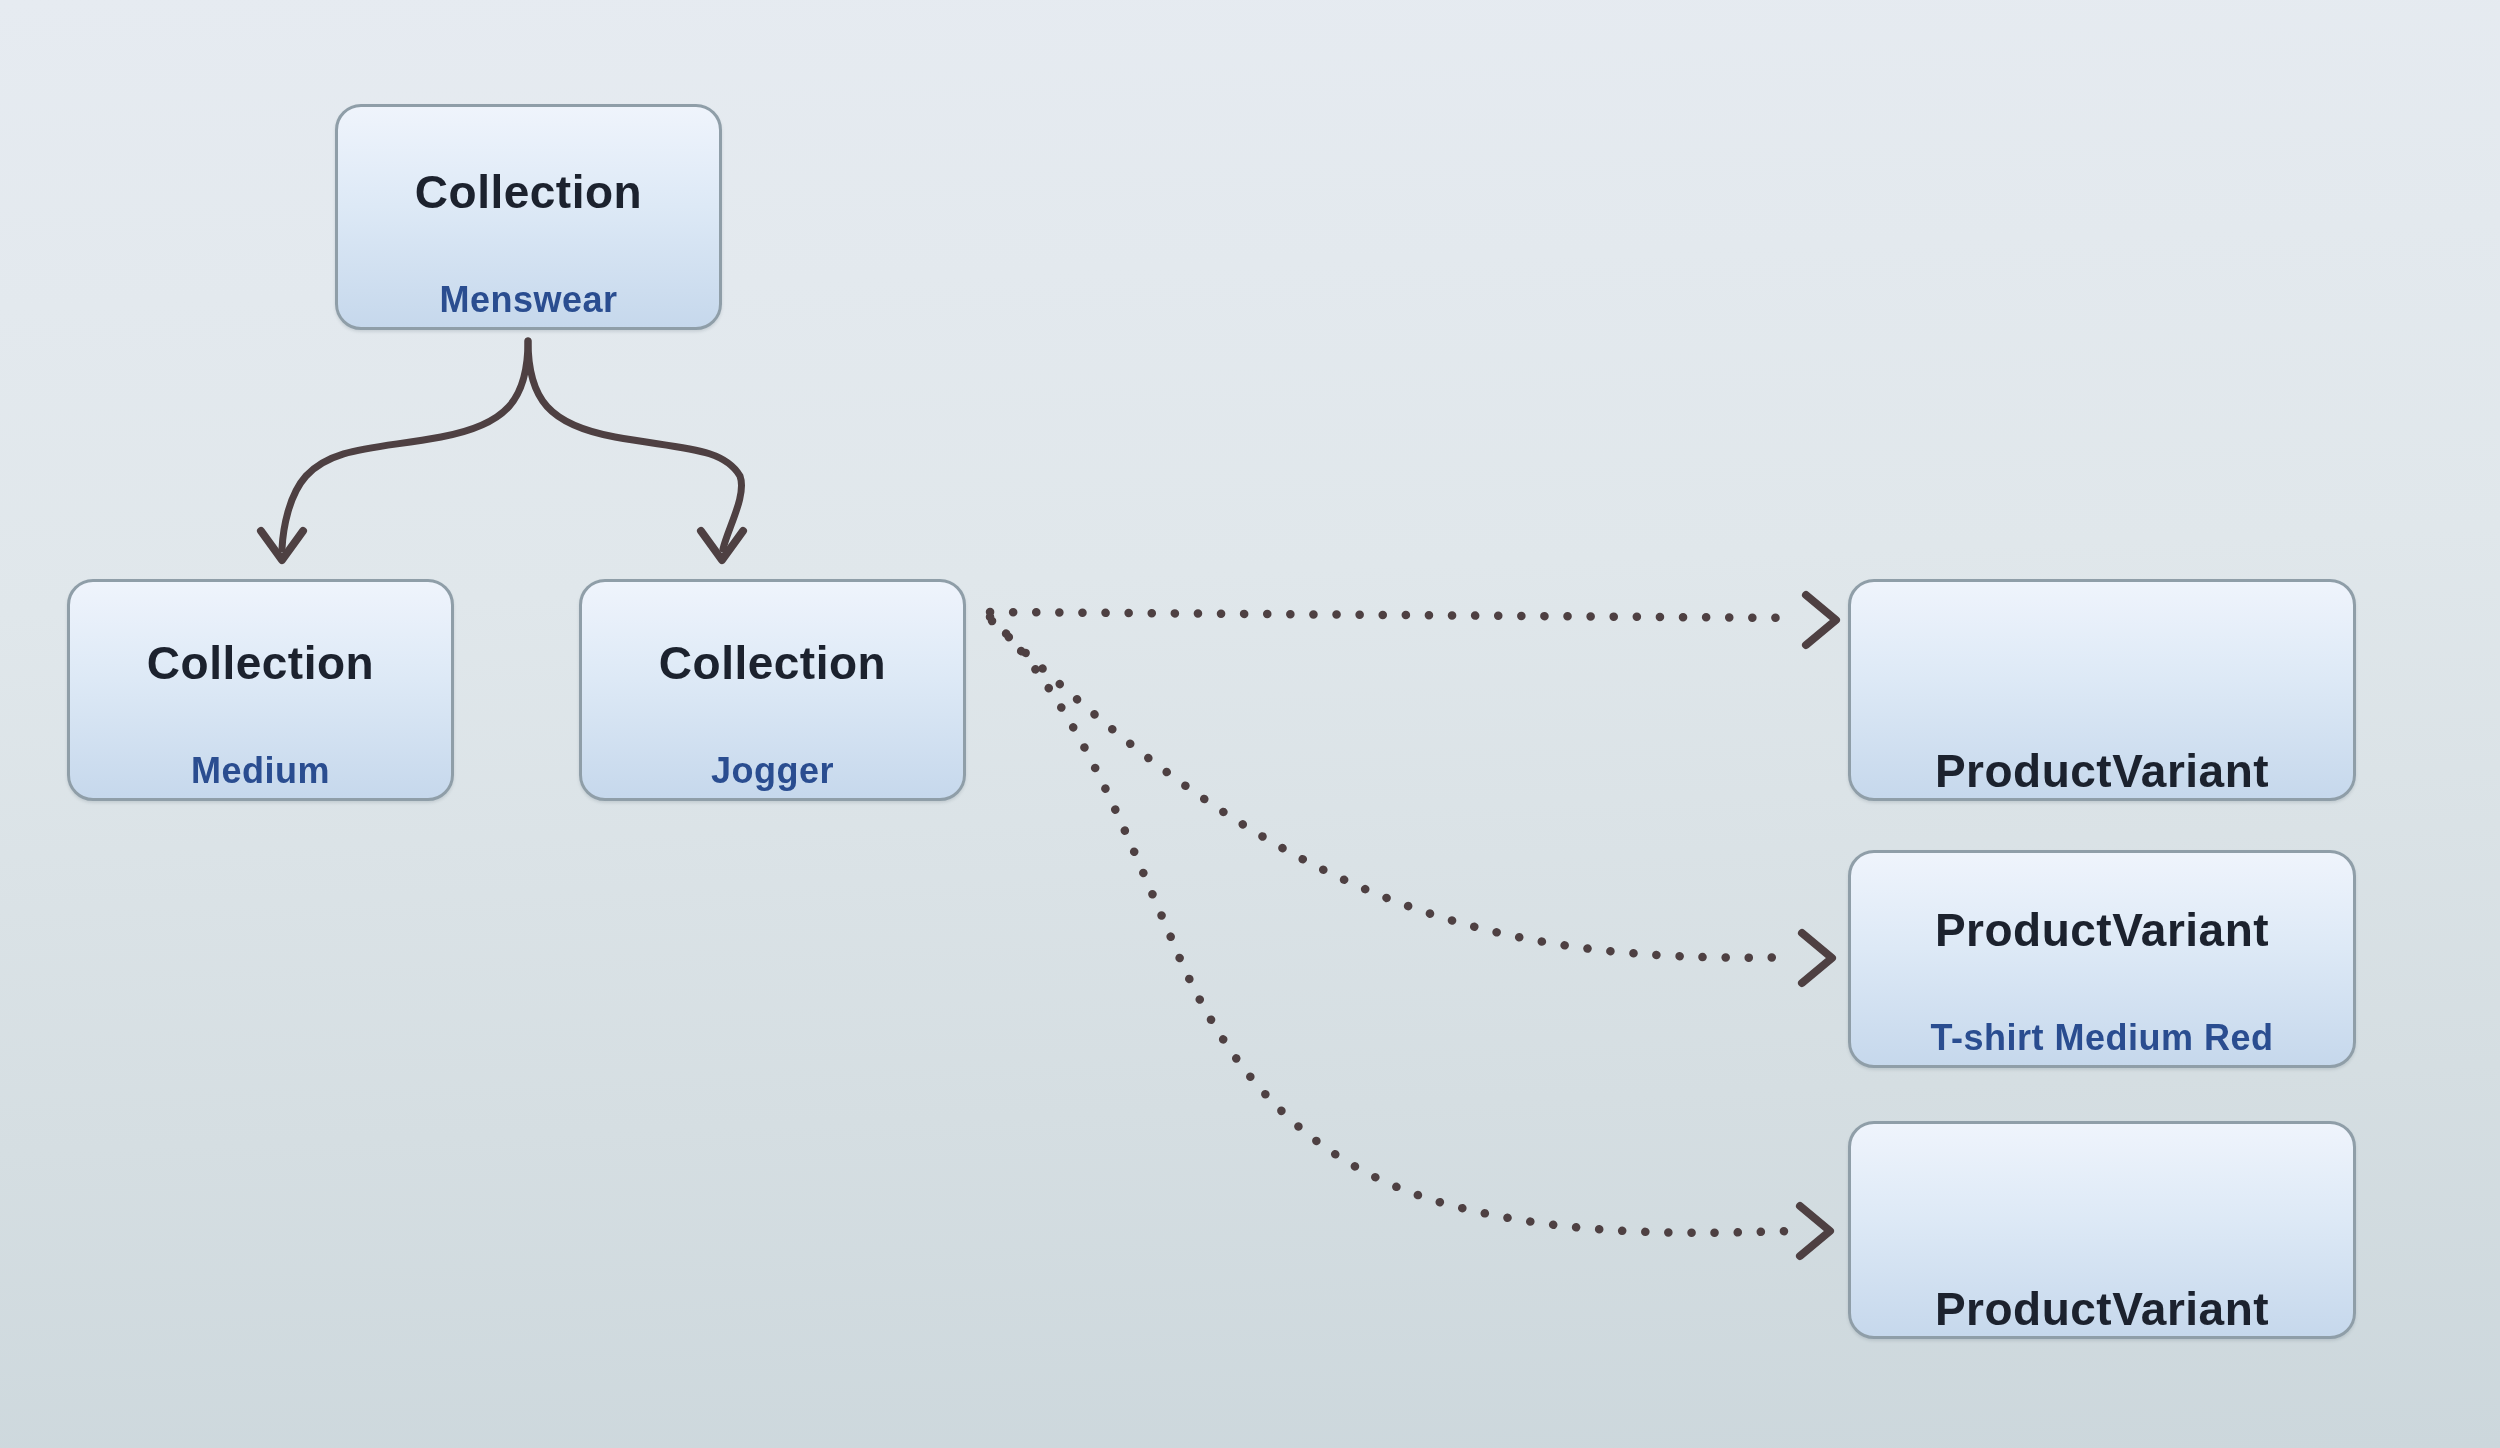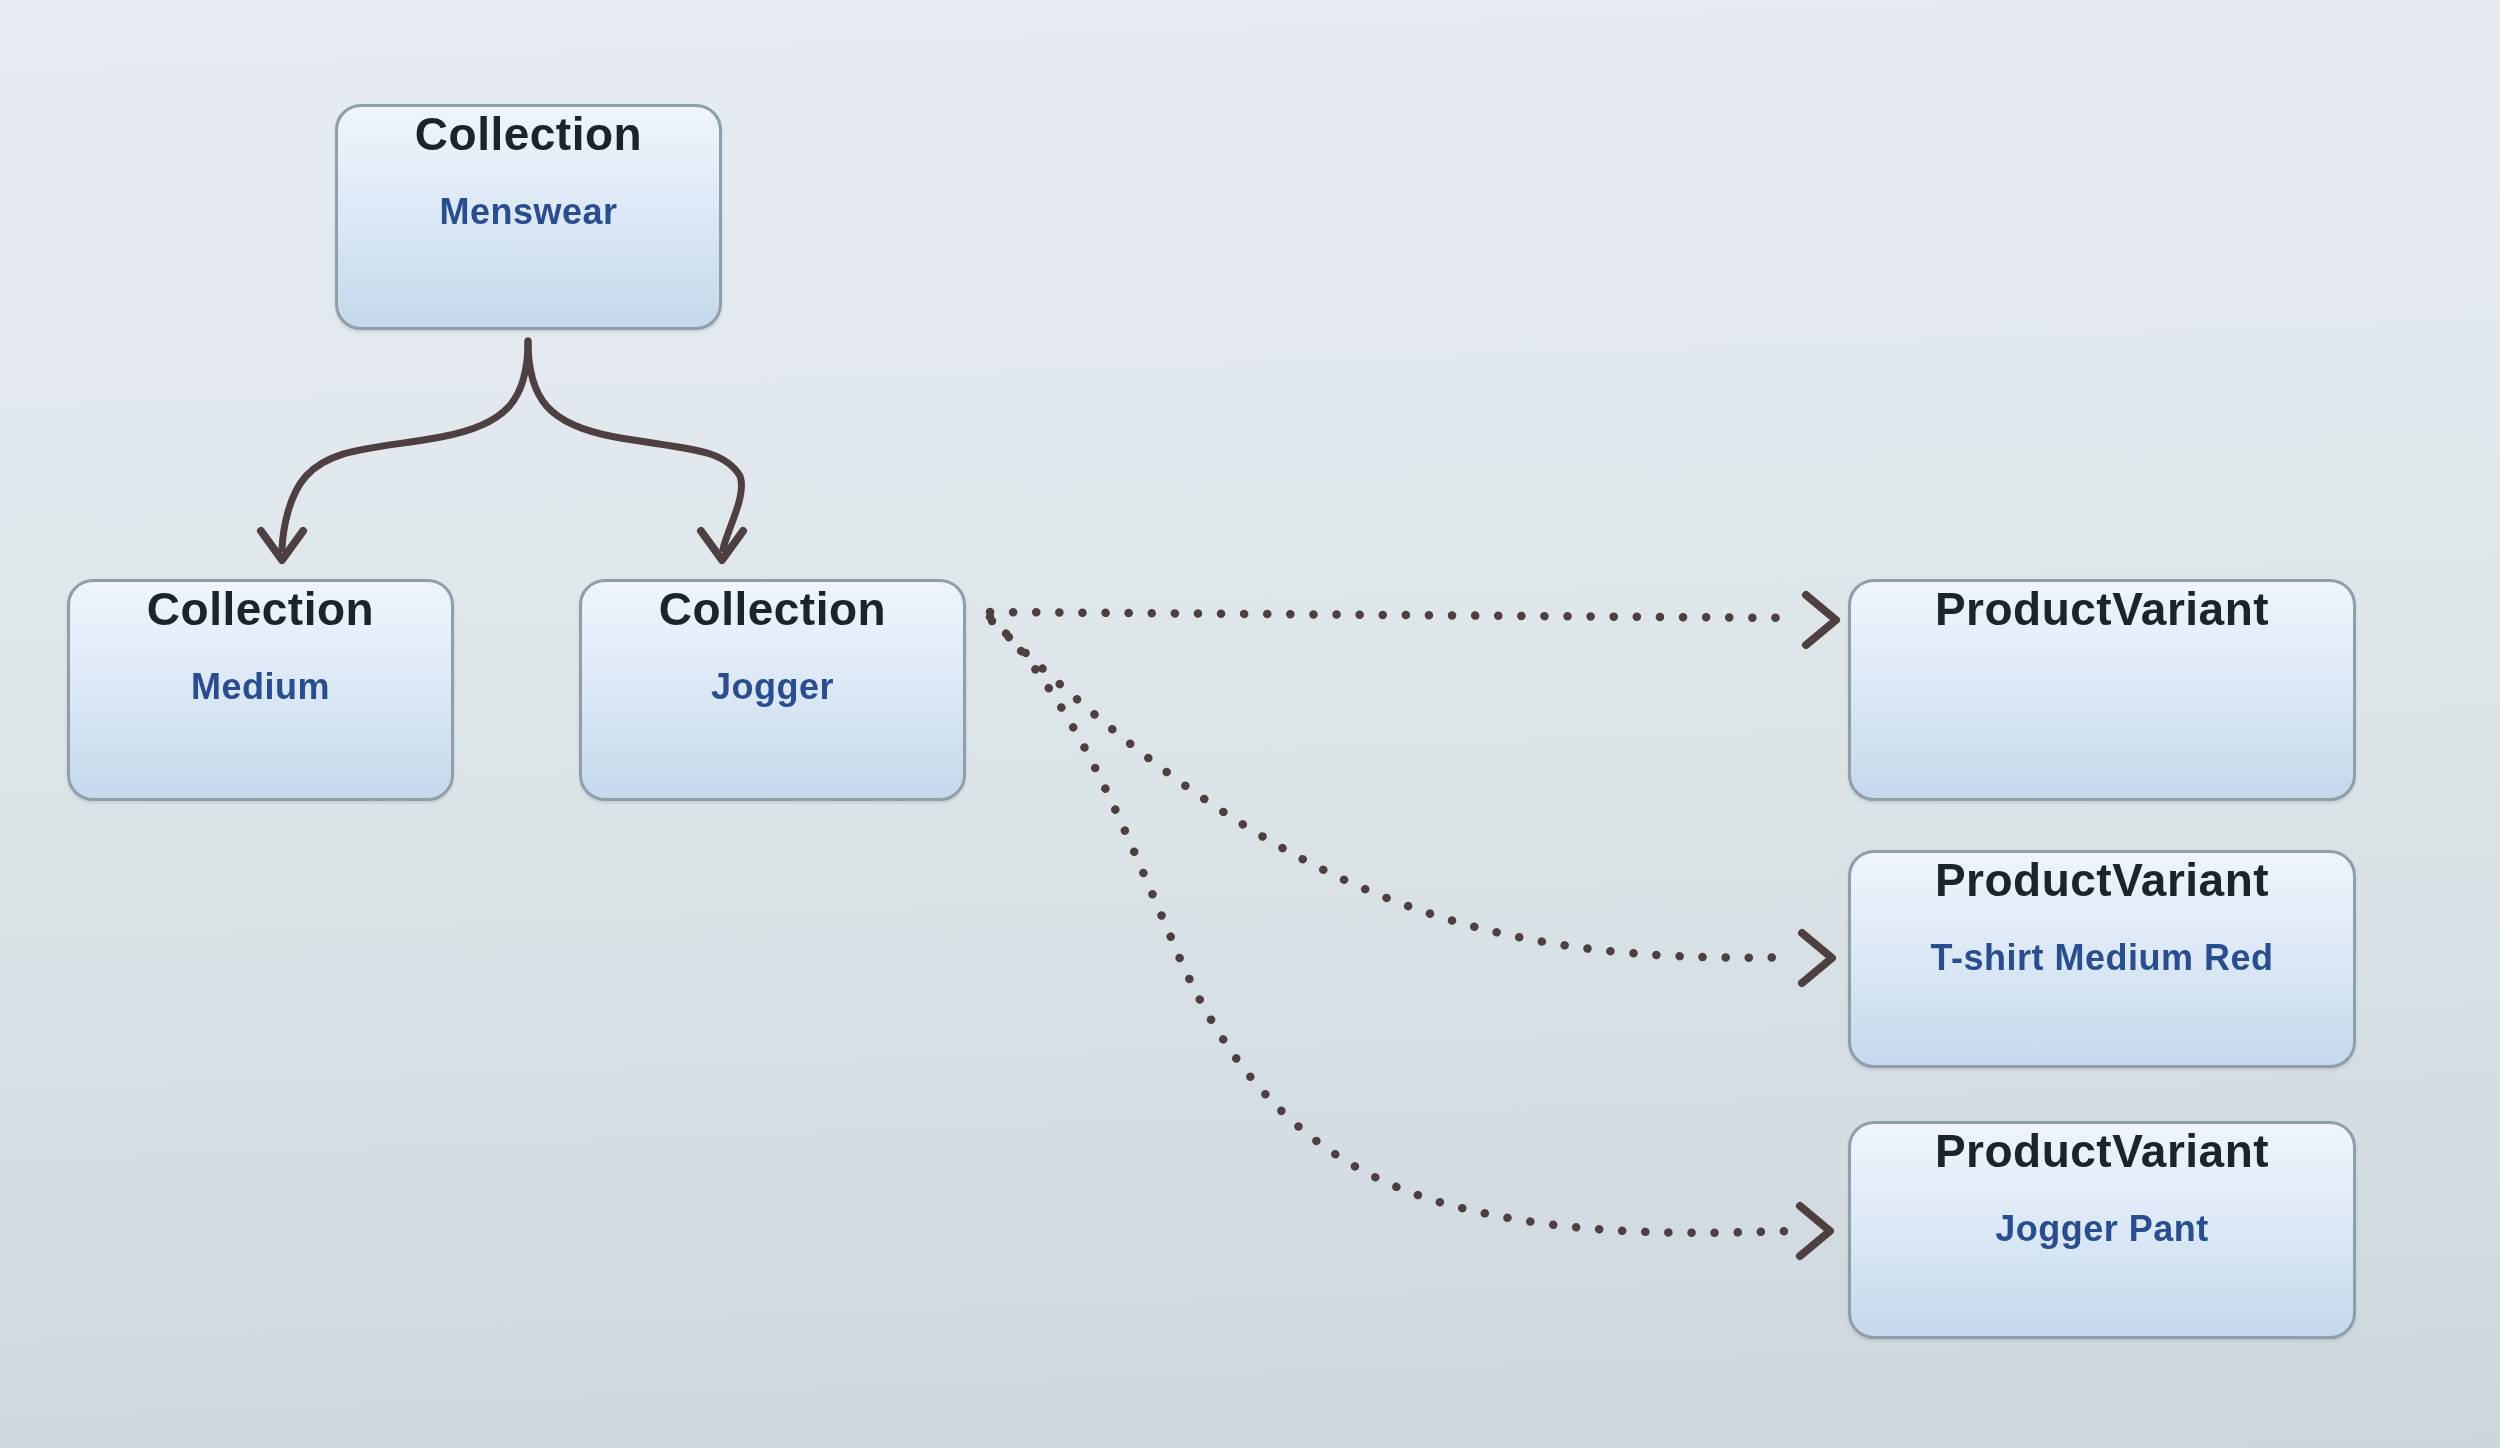--- a/index.html
+++ b/index.html
@@ -41,22 +41,22 @@
   }
   .node {
     position: absolute;
     box-sizing: border-box;
     border: 3.5px solid #8f9ea8;
     border-radius: 26px;
     background: linear-gradient(180deg, #eff4fc 0%, #dde9f6 45%, #c6d8ec 100%);
     display: flex;
     flex-direction: column;
     align-items: center;
-    justify-content: flex-start;
-    gap: 24px;
+    justify-content: flex-end;
+    gap: 54px;
     box-shadow: 0 2px 3px rgba(90, 105, 115, 0.18);
     text-align: center;
   }
   .node .entity {
     font-size: 46px;
     font-weight: 700;
     line-height: 54px;
     color: #1c222e;
     letter-spacing: 0.5px;
   }
@@ -115,16 +115,15 @@
     <div class="entity">ProductVariant</div>
   </div>
 
   <div class="node n-tshirt">
     <div class="entity">ProductVariant</div>
     <div class="name">T-shirt Medium Red</div>
   </div>
 
   <div class="node n-jogger">
     <div class="entity">ProductVariant</div>
-    <div class="name">Jogger Pant</div>
   </div>
 
 </div>
 
 </body></html>

